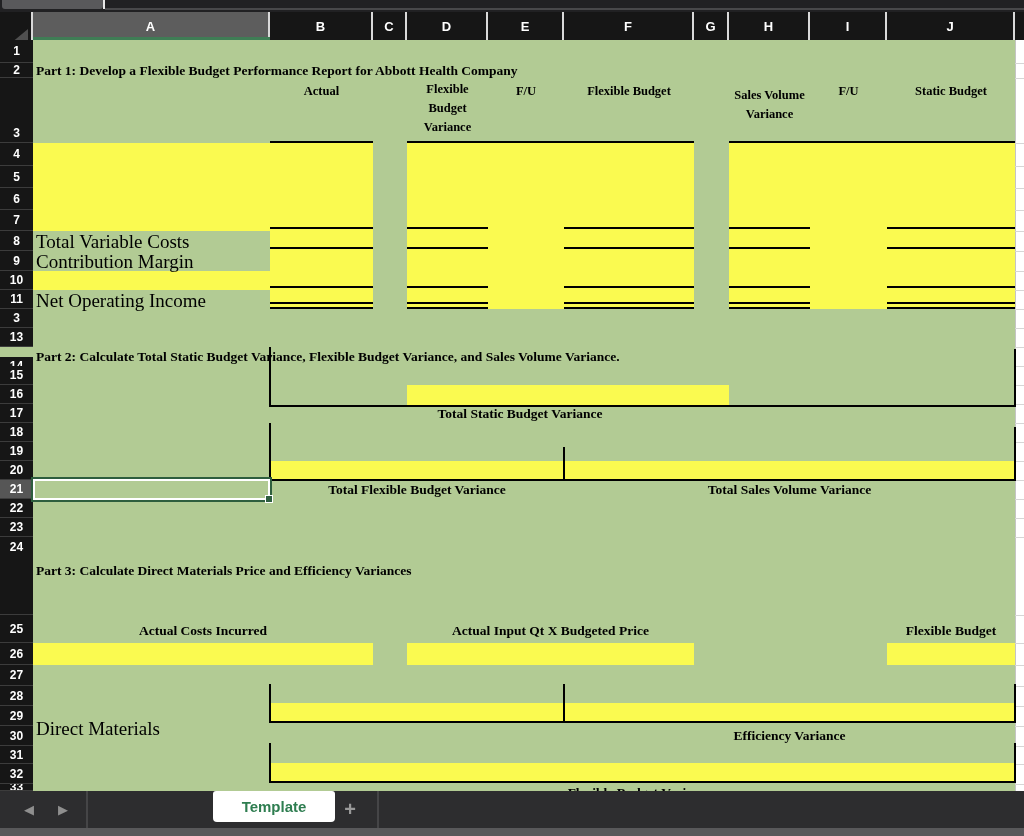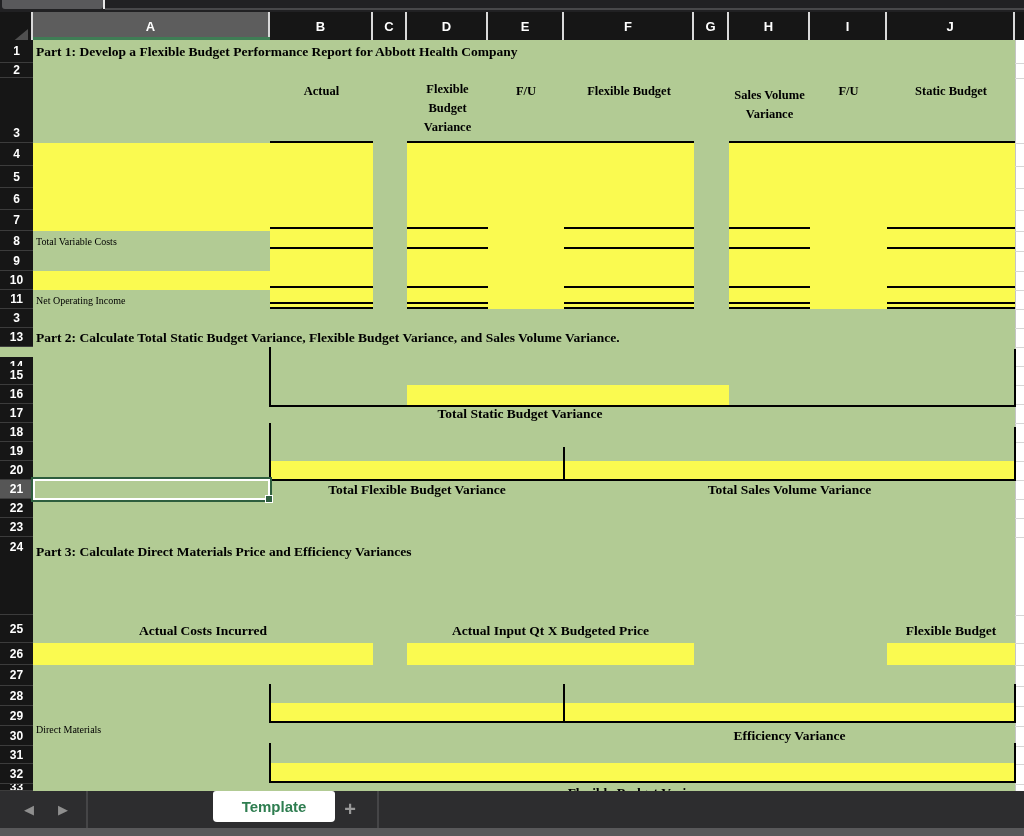--- a/index.html
+++ b/index.html
@@ -30,22 +30,22 @@
 
   .sheet-bg{left:33px;top:40px;width:982px;height:751px;background:#b2cb94;}
   .sliver{left:1015px;top:40px;width:9px;height:751px;background:#ffffff;border-left:1px solid #c4c4c4;}
   .sliver-line{left:1015px;width:9px;height:1px;background:#d6d6d6;}
 
   
   .yellow{background:#fafa50;z-index:1;}
   .bline{background:#000;z-index:3;}
   .dline{z-index:3;border-top:2px solid #000;border-bottom:2px solid #000;background:transparent;}
   .txt{z-index:4;color:#000;}
-  .title{font-weight:bold;font-size:13.5px;white-space:nowrap;display:flex;align-items:center;}
-  .lbl{font-size:10px;white-space:nowrap;display:flex;align-items:center;}
+  .title{font-weight:bold;font-size:13.5px;white-space:nowrap;display:flex;align-items:center;margin-top:19px;}
+  .lbl{font-size:19px;white-space:nowrap;display:flex;align-items:center;}
   .lbl.b{font-weight:normal;margin-top:32px;}
   .hc{font-weight:bold;font-size:12.5px;text-align:center;line-height:19px;
       display:flex;align-items:flex-start;justify-content:center;flex-wrap:wrap;}
   .cap{font-weight:bold;font-size:13.5px;text-align:center;display:flex;align-items:center;justify-content:center;white-space:nowrap;}
 
   .selection{left:33px;top:479px;width:237px;height:21px;border:2px solid #ffffff;
              outline:2px solid #2e5e3e;z-index:6;background:transparent;}
   .fill-handle{left:265px;top:495px;width:8px;height:8px;background:#2e5e3e;border:1px solid #fff;z-index:7;}
 
   .clip33{left:460px;top:783px;width:360px;height:8px;overflow:hidden;z-index:4;}
@@ -205,20 +205,21 @@
   <div class="abs bline" style="left:729px;top:286px;width:81px;height:2px;"></div>
   <div class="abs bline" style="left:887px;top:286px;width:128px;height:2px;"></div>
 
   <div class="abs dline" style="left:270px;top:302px;width:103px;height:7px;"></div>
   <div class="abs dline" style="left:407px;top:302px;width:81px;height:7px;"></div>
   <div class="abs dline" style="left:564px;top:302px;width:130px;height:7px;"></div>
   <div class="abs dline" style="left:729px;top:302px;width:81px;height:7px;"></div>
   <div class="abs dline" style="left:887px;top:302px;width:128px;height:7px;"></div>
 
   <div class="abs txt lbl" style="left:36px;top:232px;width:230px;height:19px;">Total Variable Costs</div>
+  <div class="abs txt lbl" style="left:36px;top:252px;width:230px;height:19px;">Contribution Margin</div>
   <div class="abs txt lbl" style="left:36px;top:291px;width:230px;height:19px;">Net Operating Income</div>
 
   <div class="abs txt title" style="left:36px;top:328px;width:960px;height:19px;">Part 2: Calculate Total Static Budget Variance, Flexible Budget Variance, and Sales Volume Variance.</div>
 
   <div class="abs bline" style="left:269px;top:347px;width:2px;height:58px;"></div>
   <div class="abs bline" style="left:1014px;top:349px;width:2px;height:56px;"></div>
   <div class="abs bline" style="left:269px;top:405px;width:747px;height:2px;"></div>
   <div class="abs yellow" style="left:407px;top:385px;width:322px;height:20px;"></div>
   <div class="abs txt cap" style="left:270px;top:404px;width:500px;height:19px;">Total Static Budget Variance</div>
 

